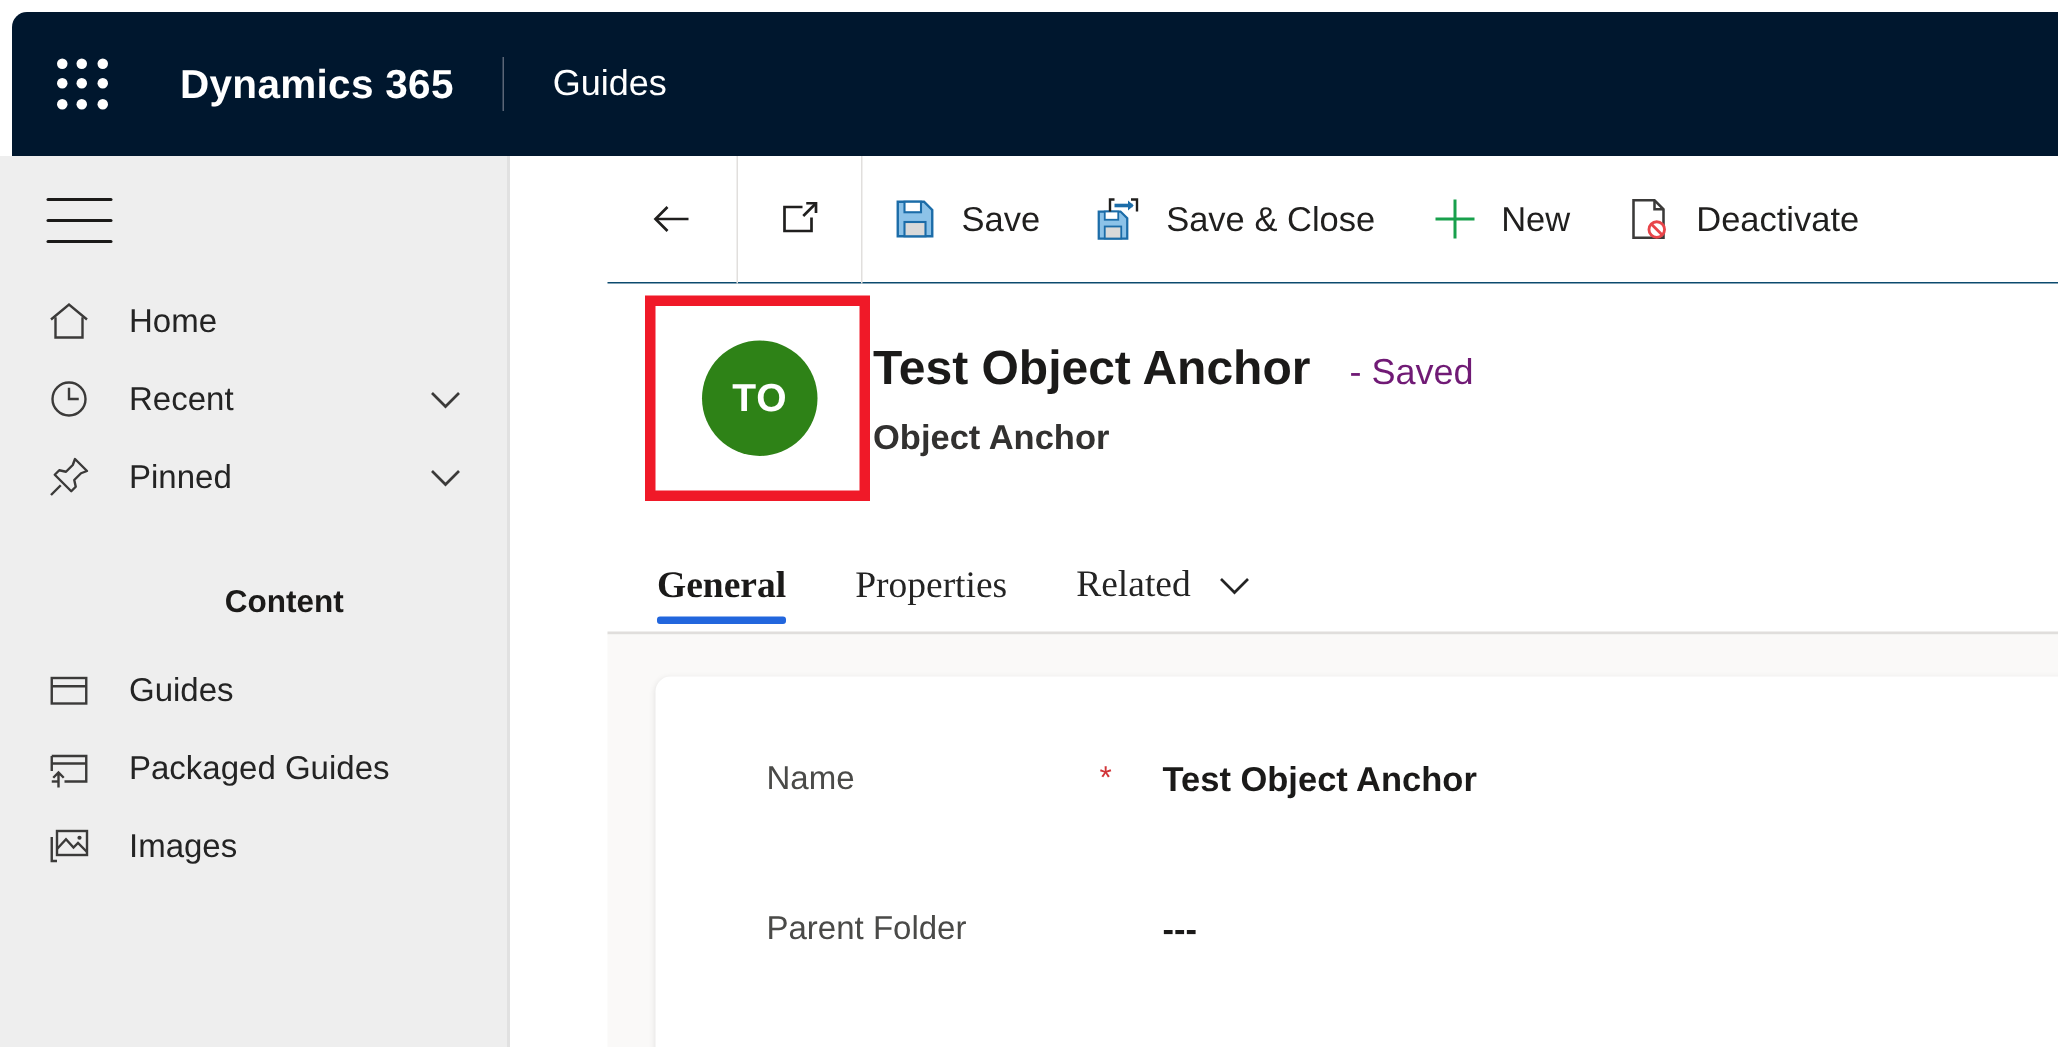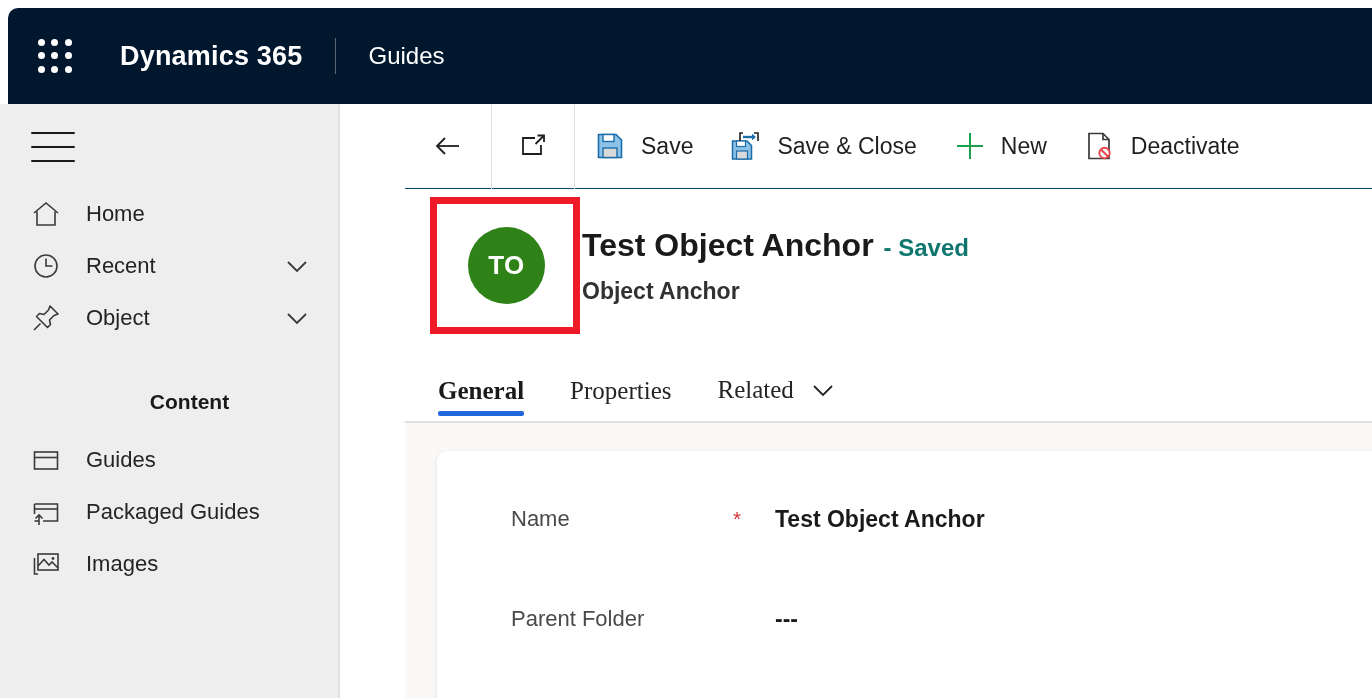--- a/index.html
+++ b/index.html
@@ -234,23 +234,23 @@
     align-items: baseline;
     white-space: nowrap;
   }
   .rec-title {
     font-size: 32px;
     font-weight: 700;
     color: #1b1a19;
   }
   .rec-saved {
     font-size: 24px;
-    color: #0f766e;
-    margin-left: 10px;
-    font-weight: 700;
+    color: #701a75;
+    margin-left: 26px;
+    font-weight: 400;
   }
   .rec-subtitle {
     font-size: 23px;
     color: #323130;
     font-weight: 600;
     margin-top: 14px;
   }
 
   
   .tabs {
@@ -410,21 +410,21 @@
         </span>
       </div>
 
       <div class="nav-item">
         <span class="nav-ico">
           <svg width="32" height="32" viewBox="0 0 32 32" fill="none" stroke="#3b3a39" stroke-width="1.6" stroke-linejoin="round">
             <path d="M20 4 L28 12 L24 13.5 L19.5 18 L20.5 22.5 L17.5 25.5 L6.5 14.5 L9.5 11.5 L14 12.5 L18.5 8 Z"></path>
             <path d="M10.5 21.5 L4 28"></path>
           </svg>
         </span>
-        <span class="nav-label">Object</span>
+        <span class="nav-label">Pinned</span>
         <span class="nav-chevron">
           <svg width="30" height="30" viewBox="0 0 30 30" fill="none" stroke="#3b3a39" stroke-width="1.8">
             <path d="M6 11 L15 20 L24 11"></path>
           </svg>
         </span>
       </div>
     </div>
 
     <div class="section-head">Content</div>
 

